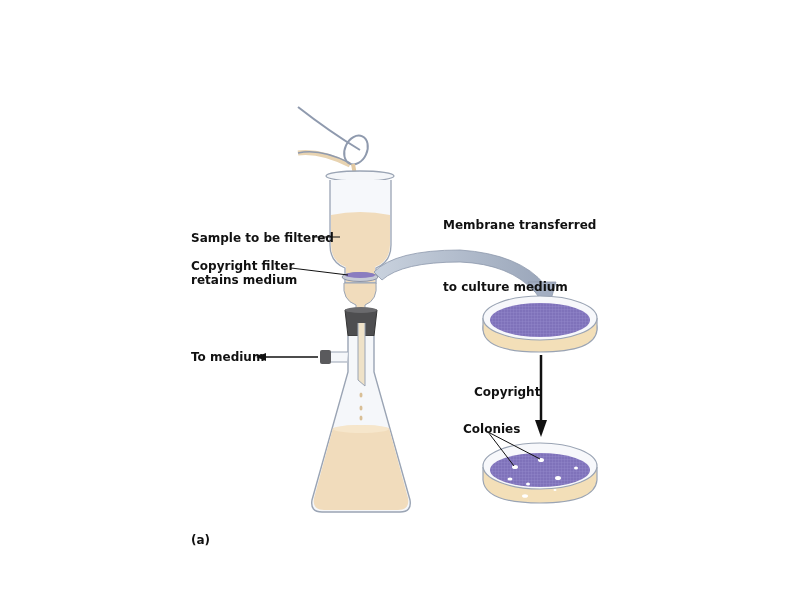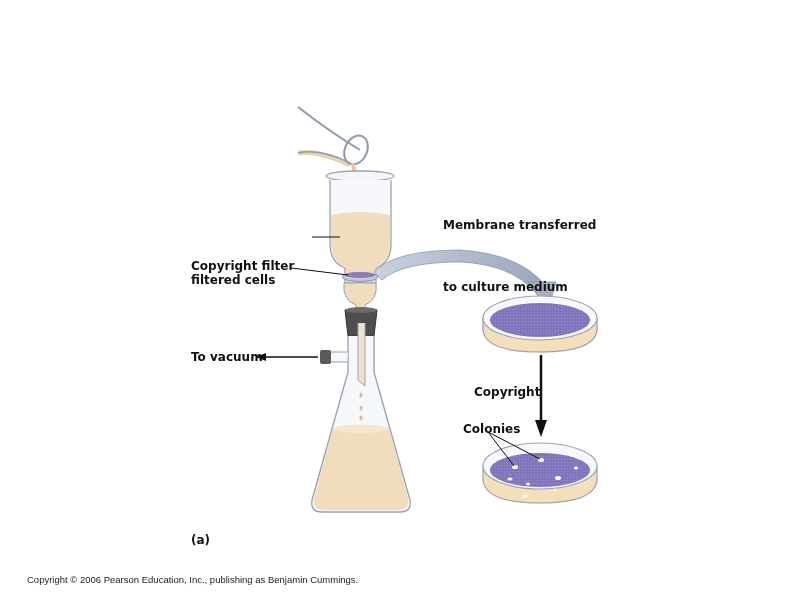--- a/index.html
+++ b/index.html
@@ -106,22 +106,22 @@
         <ellipse cx="558" cy="478" rx="3" ry="2"></ellipse>
         <ellipse cx="576" cy="468" rx="2" ry="1.5"></ellipse>
         <ellipse cx="525" cy="496" rx="3" ry="1.8"></ellipse>
         <ellipse cx="555" cy="490" rx="1.5" ry="1"></ellipse>
       </g>
       <line x1="488" y1="432" x2="514" y2="466" stroke="#111" stroke-width="1"></line>
       <line x1="488" y1="432" x2="540" y2="459" stroke="#111" stroke-width="1"></line>
     </g>
   </svg>
 
+  <div class="label" style="left:191px; top:231px;">Sample to be filtered</div>
   <div class="label" style="left:191px; top:259px;">Copyright filter</div>
-  <div class="label" style="left:191px; top:273px;">filtered cells</div>
-  <div class="label" style="left:191px; top:350px;">To vacuum</div>
+  <div class="label" style="left:191px; top:273px;">retains medium</div>
+  <div class="label" style="left:191px; top:350px;">To medium</div>
   <div class="label" style="left:443px; top:218px;text-align:center;">Membrane transferred</div>
   <div class="label" style="left:443px; top:232px;margin-top:48px;">to culture medium</div>
   <div class="label" style="left:474px; top:385px;">Copyright</div>
   <div class="label" style="left:434px; top:422px;margin-left:29px;">Colonies</div>
   <div class="label" style="left:191px; top:533px;">(a)</div>
-  <div class="copyright">Copyright © 2006 Pearson Education, Inc., publishing as Benjamin Cummings.</div>
 </div>
 
 </body></html>

